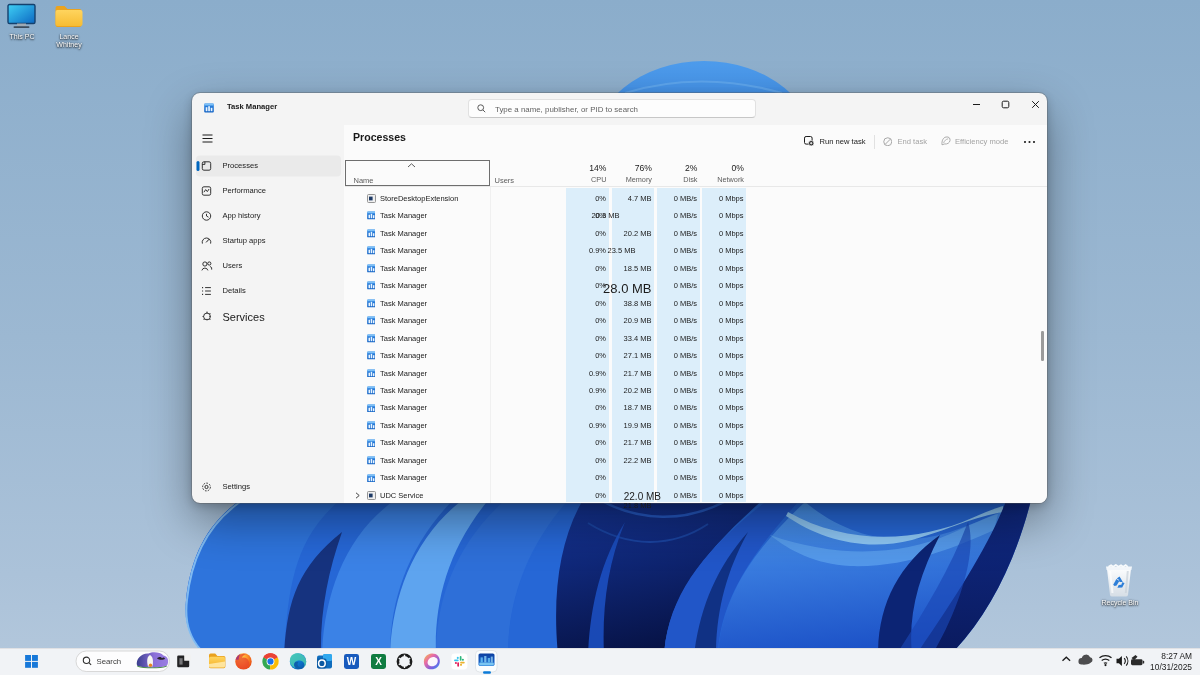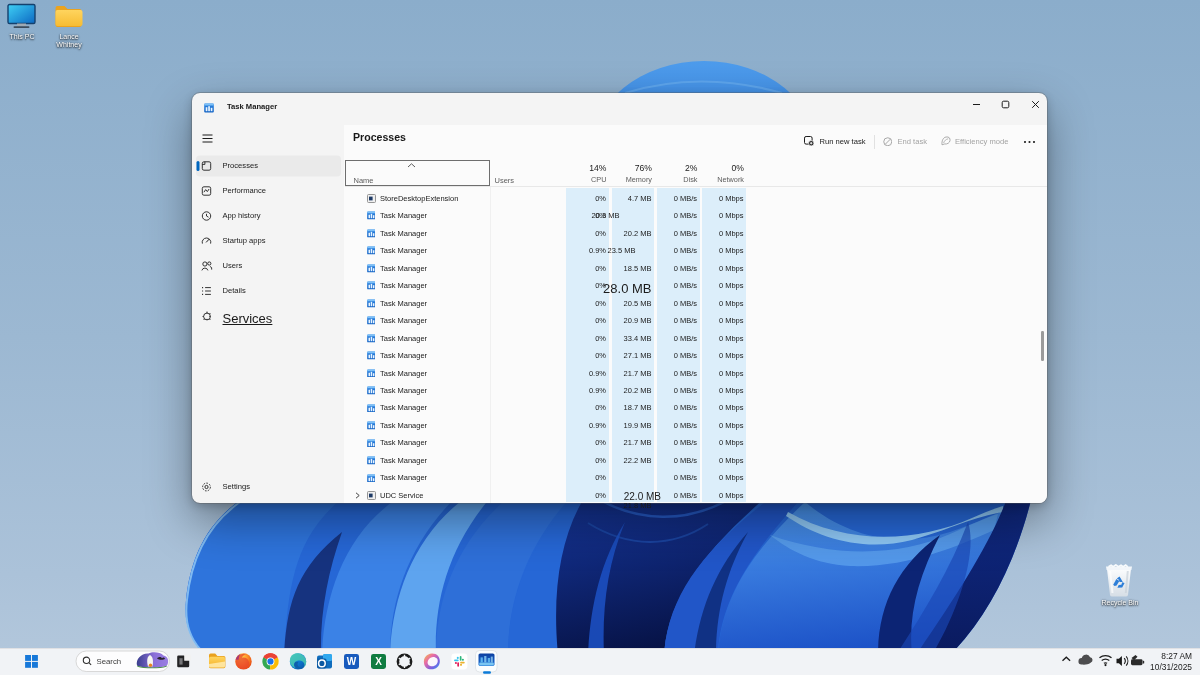--- a/index.html
+++ b/index.html
@@ -119,20 +119,27 @@
           <stop offset="1" stop-color="#1262c4"></stop>
         </linearGradient>
       </defs>
       <rect x="0.2" y="0.6" width="9.6" height="8.8" rx="1" fill="url(#tmgt)"></rect>
       <rect x="0.2" y="0.6" width="9.6" height="2" rx="0.8" fill="#7dc0f7"></rect>
       <rect x="1.7" y="4.2" width="1.7" height="4" fill="#eaf5ff"></rect>
       <rect x="4.2" y="3.2" width="1.7" height="5" fill="#eaf5ff"></rect>
       <rect x="6.7" y="4.8" width="1.7" height="3.4" fill="#eaf5ff"></rect>
     </svg>
     <div class="abs" style="left:35px;top:9.5px;font-size:7.6px;font-weight:700;color:#191919;">Task Manager</div>
+<div class="abs" style="left:276px;top:6.5px;width:286px;height:17px;background:#fdfdfd;border:1px solid #e1e1e1;border-bottom-color:#c7c7c7;border-radius:4px;">
+<svg class="abs" style="left:8px;top:4px;" width="9" height="9" viewBox="0 0 9 9">
+        <circle cx="3.7" cy="3.7" r="2.9" fill="none" stroke="#5a5a5a" stroke-width="1"></circle>
+        <line x1="5.9" y1="5.9" x2="8.2" y2="8.2" stroke="#5a5a5a" stroke-width="1"></line>
+      </svg>
+<div class="abs" style="left:26px;top:4.5px;font-size:7.9px;color:#636363;">Type a name, publisher, or PID to search</div>
+</div>
 
 <svg class="abs" style="left:777px;top:5px;" width="72px" height="13px" viewBox="0 0 72 13">
 <line x1="4" y1="6.5" x2="11" y2="6.5" stroke="#1b1b1b" stroke-width="1"></line>
 <rect x="33.2" y="3.2" width="6.6" height="6.6" rx="1.4" fill="none" stroke="#1b1b1b" stroke-width="1"></rect>
 <path d="M63.2 3.2 L69.8 9.8 M69.8 3.2 L63.2 9.8" stroke="#1b1b1b" stroke-width="1"></path>
 </svg>
 
 <svg class="abs" style="left:9.5px;top:41px;" width="11" height="9" viewBox="0 0 11 9">
 <path d="M0.5 1 h10 M0.5 4.5 h10 M0.5 8 h10" stroke="#1b1b1b" stroke-width="1"></path>
 </svg>
@@ -173,21 +180,21 @@
         <circle cx="0" cy="0" r="1.6"></circle>
         <circle cx="0" cy="0" r="3.9" stroke-dasharray="1.7 1.25"></circle>
       </g>
     </svg>
     <div class="abs" style="left:30.5px;top:68.3px;font-size:7.6px;color:#191919;">Processes</div>
     <div class="abs" style="left:30.5px;top:93.3px;font-size:7.6px;color:#191919;">Performance</div>
     <div class="abs" style="left:30.5px;top:118.3px;font-size:7.6px;color:#191919;">App history</div>
     <div class="abs" style="left:30.5px;top:143.3px;font-size:7.6px;color:#191919;">Startup apps</div>
     <div class="abs" style="left:30.5px;top:168.3px;font-size:7.6px;color:#191919;">Users</div>
     <div class="abs" style="left:30.5px;top:193.3px;font-size:7.6px;color:#191919;">Details</div>
-    <div class="abs" style="left:30.5px;top:218.3px;font-size:13px;color:#191919;text-decoration:underline;">Services</div>
+    <div class="abs" style="left:30.5px;top:218.3px;font-size:11px;color:#191919;">Services</div>
     <div class="abs" style="left:30.5px;top:389.3px;font-size:7.6px;color:#191919;">Settings</div>
     <div class="abs" style="left:152px;top:32.5px;width:702.5px;height:378px;background:#fbfbfb;border-radius:0 0 8px 0;"></div>
     <div class="abs" style="left:161px;top:38.3px;font-size:10.6px;font-weight:700;color:#191919;">Processes</div>
 <svg class="abs" style="left:611.5px;top:43.5px;" width="10" height="10" viewBox="0 0 10 10">
 <rect x="0.5" y="0.5" width="7.6" height="7.6" rx="1.6" fill="none" stroke="#1b1b1b" stroke-width="1"></rect>
 <circle cx="7.2" cy="7.2" r="2.7" fill="#1b1b1b" stroke="#f4f4f4" stroke-width="0.8"></circle>
 <path d="M7.2 5.9 V8.5 M5.9 7.2 H8.5" stroke="#fff" stroke-width="0.9"></path>
 </svg>
 <div class="abs" style="left:627.5px;top:44.7px;font-size:7.6px;color:#1b1b1b;">Run new task</div>
 <div class="abs" style="left:681.5px;top:42px;width:1px;height:14px;background:#e1e1e1;"></div>
@@ -335,21 +342,21 @@
         </linearGradient>
       </defs>
       <rect x="0.2" y="0.6" width="9.6" height="8.8" rx="1" fill="url(#tmgr7)"></rect>
       <rect x="0.2" y="0.6" width="9.6" height="2" rx="0.8" fill="#7dc0f7"></rect>
       <rect x="1.7" y="4.2" width="1.7" height="4" fill="#eaf5ff"></rect>
       <rect x="4.2" y="3.2" width="1.7" height="5" fill="#eaf5ff"></rect>
       <rect x="6.7" y="4.8" width="1.7" height="3.4" fill="#eaf5ff"></rect>
     </svg>
     <div class="abs" style="left:188px;top:206.08px;font-size:7.5px;color:#1b1b1b;white-space:nowrap;">Task Manager</div>
     <div class="abs" style="left:354.0px;top:206.08px;width:60px;text-align:right;font-size:7.5px;color:#1b1b1b;">0%</div>
-    <div class="abs" style="left:399.5px;top:206.08px;width:60px;text-align:right;font-size:7.5px;color:#1b1b1b;">20.5 MB</div>
+    <div class="abs" style="left:399.5px;top:206.08px;width:60px;text-align:right;font-size:7.5px;color:#1b1b1b;">38.8 MB</div>
     <div class="abs" style="left:445.0px;top:206.08px;width:60px;text-align:right;font-size:7.5px;color:#1b1b1b;">0 MB/s</div>
     <div class="abs" style="left:491.5px;top:206.08px;width:60px;text-align:right;font-size:7.5px;color:#1b1b1b;">0 Mbps</div>
     <svg class="abs" style="left:174.5px;top:223.76000000000002px;" width="8.8" height="8.8" viewBox="0 0 10 10">
       <defs>
         <linearGradient id="tmgr8" x1="0" y1="0" x2="0" y2="1">
           <stop offset="0" stop-color="#2f86e3"></stop>
           <stop offset="1" stop-color="#1262c4"></stop>
         </linearGradient>
       </defs>
       <rect x="0.2" y="0.6" width="9.6" height="8.8" rx="1" fill="url(#tmgr8)"></rect>

